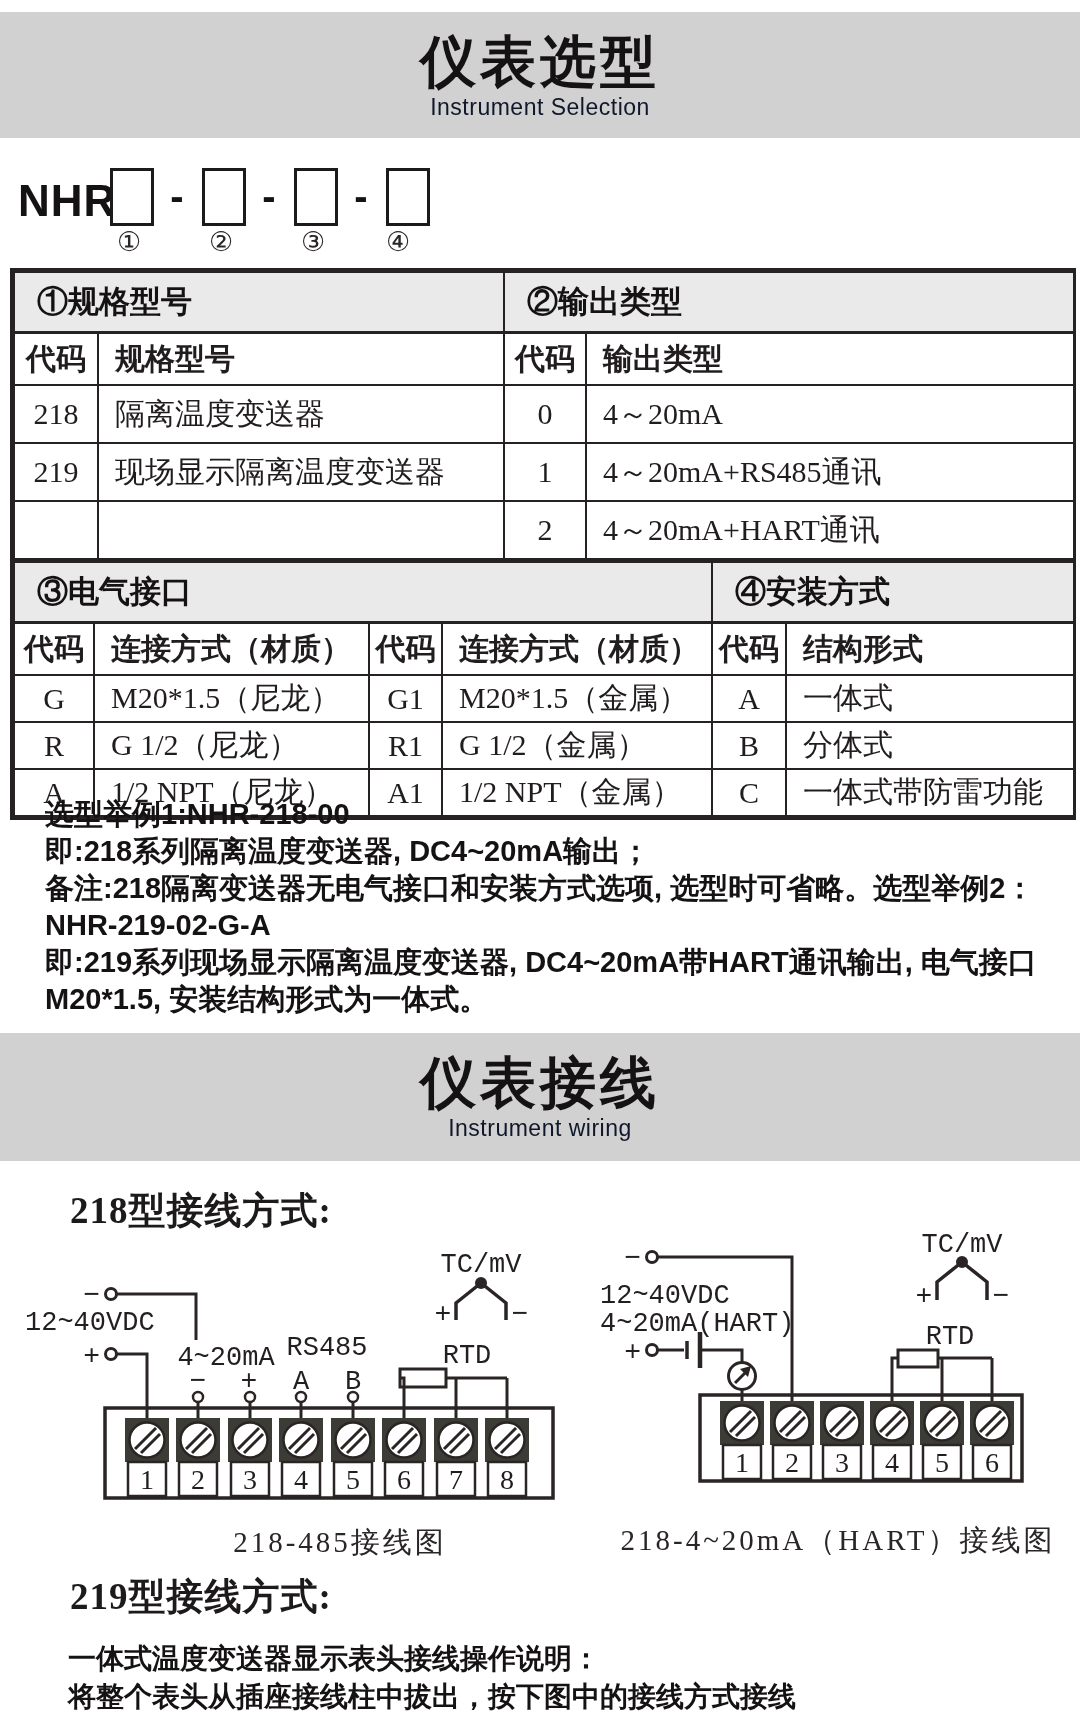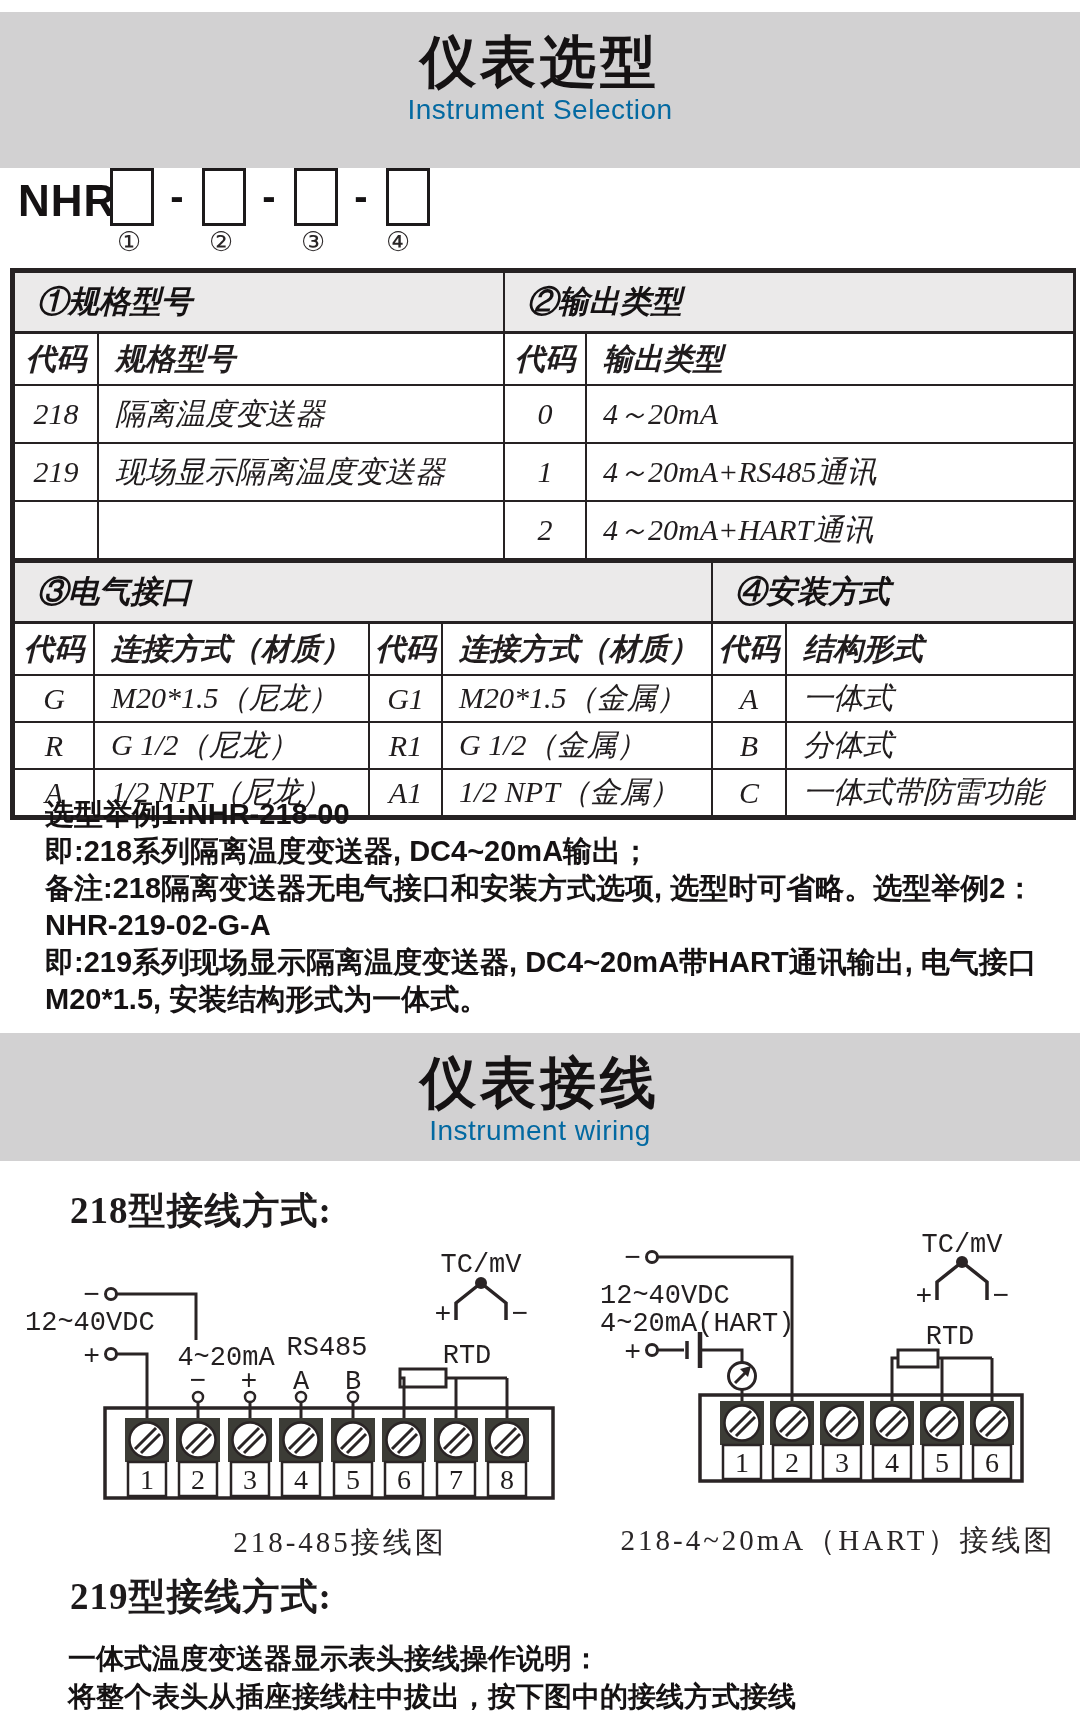--- a/index.html
+++ b/index.html
@@ -1,36 +1,36 @@
 <!DOCTYPE html>
 <html><head>
 <meta charset="utf-8">
 <style>
   html,body{margin:0;padding:0;}
   body{
     width:1080px;height:1727px;position:relative;background:#ffffff;
     font-family:"Liberation Sans",sans-serif;color:#1d1a1b;overflow:hidden;
   }
   .band{position:absolute;left:0;right:0;background:#d2d1d2;text-align:center;}
-  #band1{top:12px;height:156px;}
+  #band1{top:12px;height:126px;}
   #band2{top:1033px;height:128px;}
   .band-title{font-size:56px;font-weight:bold;letter-spacing:4px;padding-top:20px;line-height:60px;color:#151213;}
-  .band-sub{font-size:28px;color:#0369a1;margin-top:2px;letter-spacing:0.5px;}
+  .band-sub{font-size:23px;color:#0f172a;margin-top:2px;letter-spacing:0.5px;}
 
   
   #mc{position:absolute;top:168px;left:18px;width:520px;height:92px;}
   #mc .nhr{position:absolute;left:0;top:8px;font-size:44px;font-weight:bold;letter-spacing:1px;color:#151213;}
   #mc .mbox{position:absolute;top:0;width:38px;height:52px;border:3px solid #1d1a1b;background:#fff;}
   #mc .mdash{position:absolute;top:6px;width:42px;text-align:center;font-size:40px;font-weight:bold;color:#151213;}
   #mc .mnum{position:absolute;top:58px;width:44px;text-align:center;font-size:27px;color:#2a2627;}
 
   
   #seltable{position:absolute;left:10px;top:268px;width:1060px;border:3px solid #262223;background:#fff;}
   #seltable table{border-collapse:collapse;width:100%;table-layout:fixed;}
-  #seltable td,#seltable th{border:2px solid #262223;overflow:hidden;white-space:nowrap;font-style:italic;}
+  #seltable td,#seltable th{border:2px solid #262223;overflow:hidden;white-space:nowrap;}
   #seltable tr.sec th{
     background:#ebeaea;font-size:31px;font-weight:bold;text-align:left;
     padding:8px 0 8px 22px;height:40px;color:#151213;border-bottom:3px solid #262223;
   }
   #seltable .t-bot tr.sec th{border-top:3px solid #262223;}
   #seltable td{
     font-family:"Liberation Serif",serif;font-size:30px;font-weight:500;color:#211d1e;
   }
   #seltable tr.sub td{height:48px;font-weight:600;}
   #seltable .t-top tr.dat td{height:54px;margin-top:48px;}

